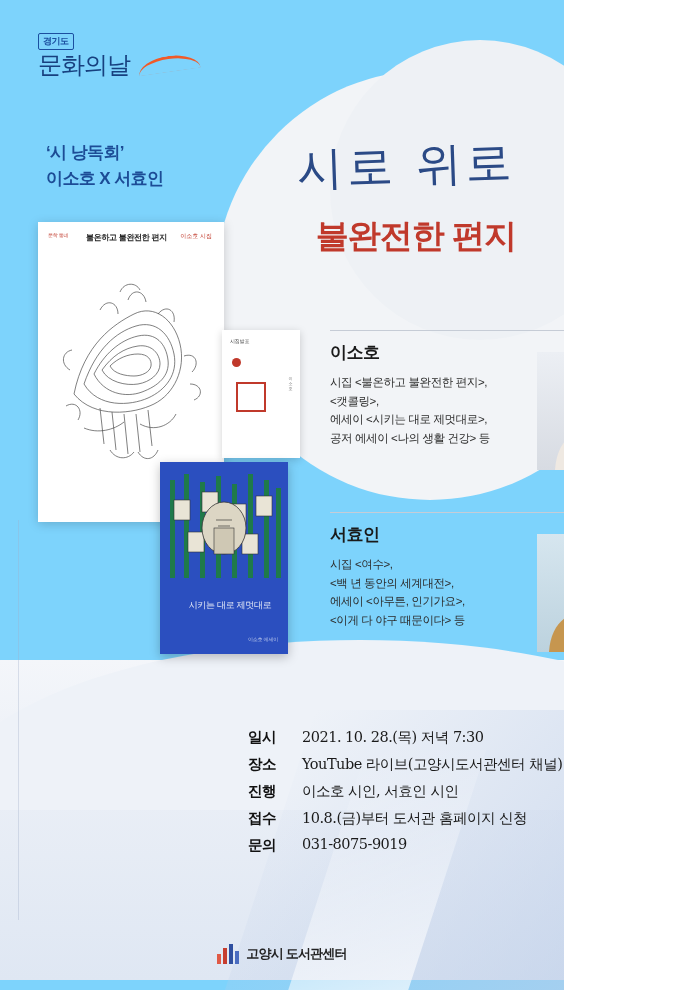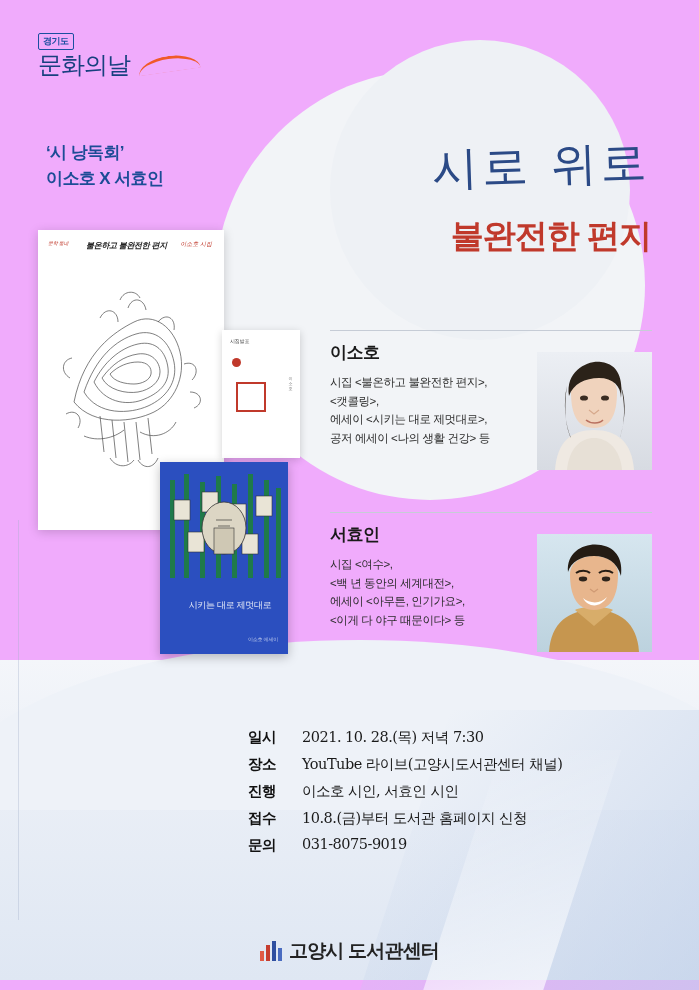--- a/index.html
+++ b/index.html
@@ -4,22 +4,22 @@
 <style>
   * { box-sizing: border-box; margin: 0; padding: 0; }
   html, body {
     width: 699px; height: 990px;
     font-family: "Liberation Sans", sans-serif;
     background: #ffffff;
     overflow: hidden;
   }
   .poster {
     position: relative;
-    width: 699px; height: 990px;
-    background: #f0abfc;
+    width: 564px; height: 990px;
+    background: #7dd3fc;
     overflow: hidden;
   }
 
   
   .bg-circle {
     position: absolute;
     border-radius: 50%;
     background: #f1f3f6;
   }
   .bg-circle.c1 { width: 430px; height: 430px; left: 215px; top: 70px; background: #f2f4f7; }
@@ -102,26 +102,25 @@
   }
   .red-title {
     position: absolute; right: 48px; top: 212px;
     text-align: right;
     color: #c0392b; font-weight: bold;
     font-size: 33px; line-height: 1.45; letter-spacing: -1px;
   }
 
   
   .book-main {
-    position: absolute; left: 38px; top: 230px;
+    position: absolute; left: 38px; top: 222px;
     width: 186px; height: 300px;
     background: #ffffff;
     box-shadow: 0 2px 10px rgba(0,0,0,0.18);
     overflow: hidden;
-    font-style: italic;
   }
   .book-main .bm-pub {
     position: absolute; left: 10px; top: 10px;
     font-size: 5px; color: #c0392b; line-height: 1.4; letter-spacing: -0.2px;
   }
   .book-main .bm-title {
     position: absolute; left: 48px; top: 10px;
     font-size: 8px; color: #222; font-weight: bold; line-height: 1.5; letter-spacing: -0.3px;
   }
   .book-main .bm-author {
@@ -219,21 +218,21 @@
     position: absolute; left: 0; right: 0; bottom: 26px;
     display: flex; justify-content: center; align-items: center; gap: 7px;
   }
   .footer .bars { display: flex; align-items: flex-end; gap: 2px; height: 20px; }
   .footer .bars i { display: block; width: 4px; background: #d24c3e; }
   .footer .bars i:nth-child(1){ height: 10px; background:#e05a46;}
   .footer .bars i:nth-child(2){ height: 16px; background:#c63d2f;}
   .footer .bars i:nth-child(3){ height: 20px; background:#2f4fa0;}
   .footer .bars i:nth-child(4){ height: 13px; background:#4a6cc0;}
   .footer .ftext {
-    font-size: 19px; font-weight: bold; color: #222; letter-spacing: -0.8px;
+    font-size: 13px; font-weight: bold; color: #222; letter-spacing: -0.8px;
   }
 </style>
 </head>
 <body>
 
 <div class="poster">
 
   <div class="bg-circle c1"></div>
   <div class="bg-circle c2"></div>
   <div class="bg-band"></div>

